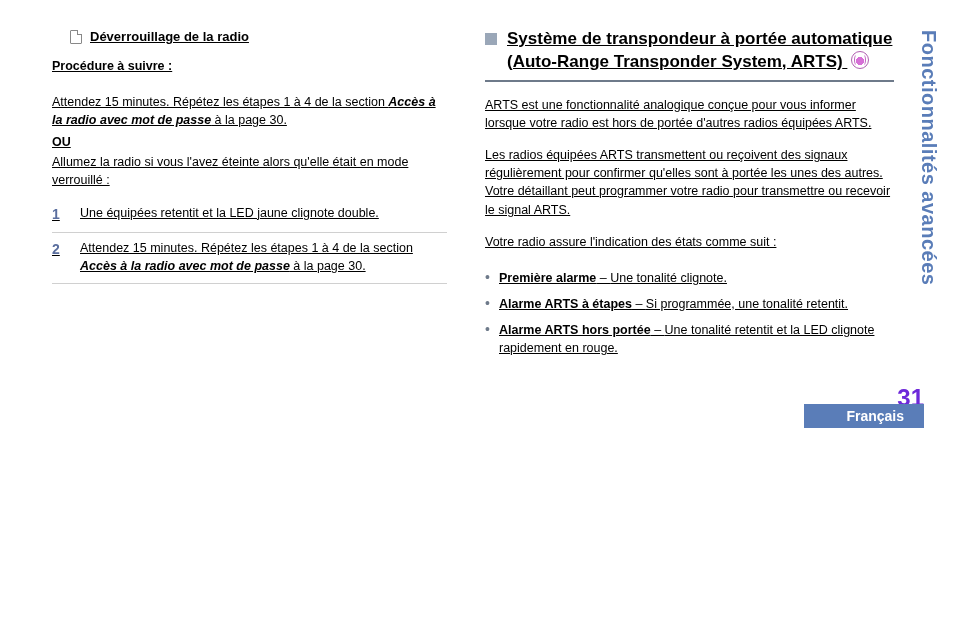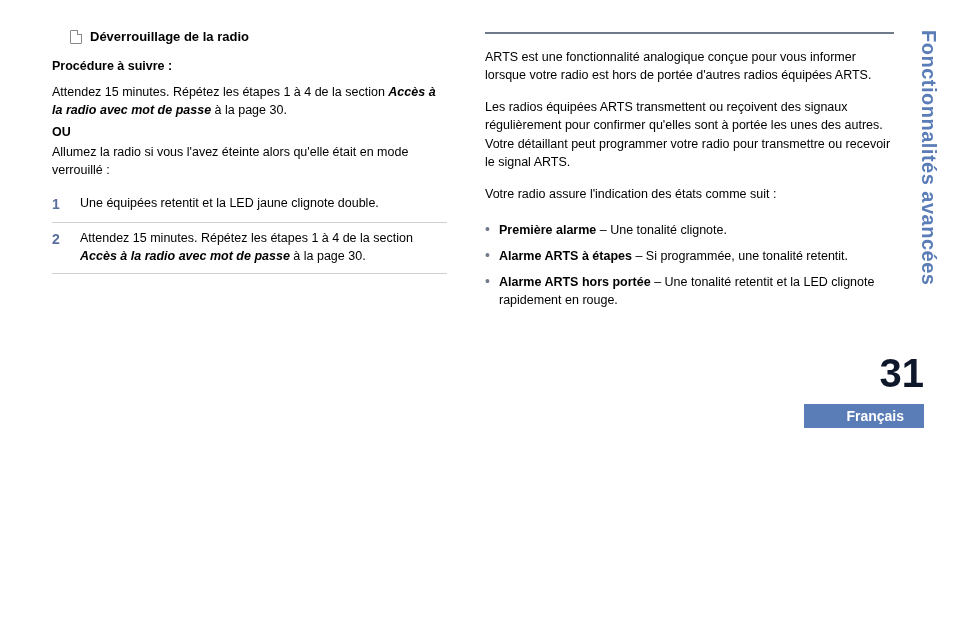--- a/index.html
+++ b/index.html
@@ -10,20 +10,21 @@
     background: #ffffff;
     font-family: Arial, Helvetica, sans-serif;
     color: #000;
     overflow: hidden;
   }
   .page {
     position: relative;
     width: 954px;
     height: 444px;
     box-sizing: border-box;
+    text-decoration: underline;
   }
   .content {
     display: flex;
     padding: 28px 60px 0 52px;
     gap: 38px;
     box-sizing: border-box;
   }
   .col {
     flex: 1;
     font-size: 12.5px;
@@ -57,21 +58,21 @@
     border-left: 1px solid #888;
     border-bottom: 1px solid #888;
   }
   .sub-head {
     font-weight: bold;
     font-size: 13px;
   }
   .proc-label {
     font-weight: bold;
     font-size: 12.5px;
-    margin: 0 0 8px 0;
+    margin: 0 0 18px 0;
   }
   .para { margin: 0 0 4px 0; }
   .link-strong { font-style: italic; font-weight: bold; }
   .or-label { font-weight: bold; margin: 4px 0 2px 0; }
   .steps {
     margin: 8px 0 10px 0;
     padding: 0;
   }
   .step {
     display: flex;
@@ -161,24 +162,24 @@
     font-size: 20px;
     font-weight: bold;
     color: #5a7db8;
     letter-spacing: 0.5px;
   }
 
   
   .page-num {
     position: absolute;
     right: 30px;
-    bottom: 48px;
-    font-size: 40px;
-    font-weight: bold;
-    color: #0f172a;
+    bottom: 32px;
+    font-size: 24px;
+    font-weight: bold;
+    color: #6d28d9;
   }
   .lang-tab {
     position: absolute;
     right: 30px;
     bottom: 16px;
     background: #5a7db8;
     color: #fff;
     font-weight: bold;
     font-size: 14px;
     padding: 4px 20px;
@@ -221,20 +222,27 @@
           <span class="step-text">
             <span>Attendez 15 minutes. Répétez les étapes 1 à 4 de la section </span><span class="link-strong">Accès à la radio avec mot de passe</span><span> à la page 30.</span>
           </span>
         </div>
       </div>
 
     </div>
 
     <div class="col col-right">
 
+      <div class="sec-head-row">
+        <span class="sec-bullet"></span>
+        <span class="sec-head">
+          <span>Système de transpondeur à portée automatique (Auto-Range Transponder System, ARTS)</span>
+          <span class="radio-icon"></span>
+        </span>
+      </div>
 
       <hr class="sec-rule">
 
       <p class="r-para">ARTS est une fonctionnalité analogique conçue pour vous informer lorsque votre radio est hors de portée d'autres radios équipées ARTS.</p>
       <p class="r-para">Les radios équipées ARTS transmettent ou reçoivent des signaux régulièrement pour confirmer qu'elles sont à portée les unes des autres. Votre détaillant peut programmer votre radio pour transmettre ou recevoir le signal ARTS.</p>
       <p class="r-para" style="margin-bottom:18px">Votre radio assure l'indication des états comme suit :</p>
 
       <ul class="bul-list">
         <li>
           <span class="bold">Première alarme</span><span> – </span><span>Une tonalité clignote.</span>

